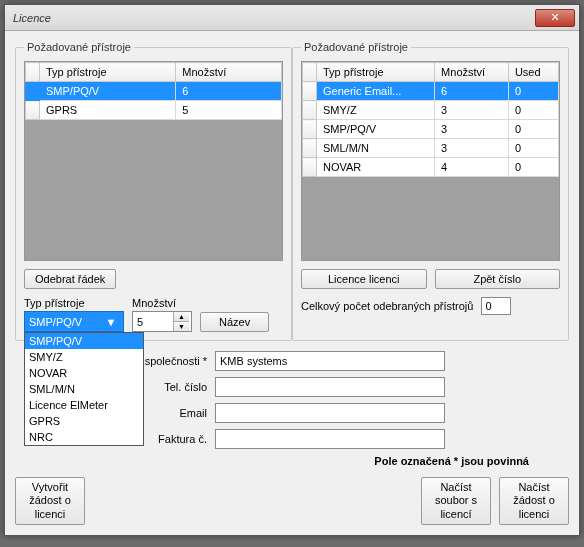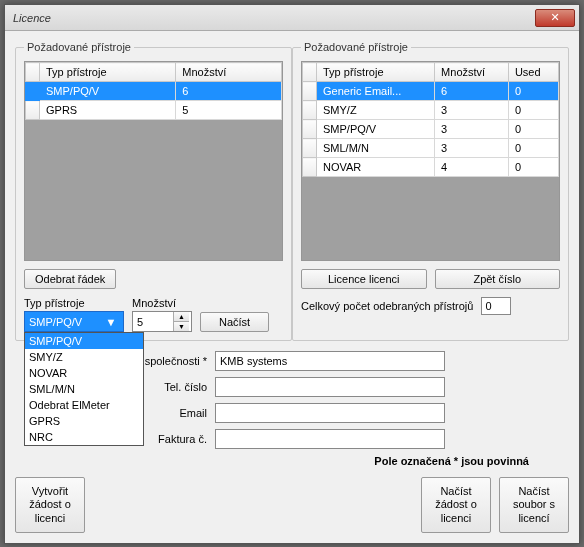--- a/index.html
+++ b/index.html
@@ -35,21 +35,21 @@
 .spinner input { border: none; width: 40px; padding: 0 4px; outline: none; }
 .spinbtns { display: flex; flex-direction: column; width: 16px; border-left: 1px solid #aaa; }
 .spinbtns div { flex: 1; display: flex; align-items: center; justify-content: center; font-size: 7px; background: linear-gradient(#fafafa,#e4e4e4); cursor: pointer; }
 .spinbtns div:first-child { border-bottom: 1px solid #aaa; }
 .formrow { display: flex; align-items: center; margin: 6px 0; }
 .formlabel { width: 200px; text-align: right; padding-right: 8px; }
 .formrow input { flex: 0 0 230px; border: 1px solid #888; background:#fff; height: 20px; padding: 0 4px; }
 .smallinput { width: 30px; border: 1px solid #888; background: #fff; height: 18px; padding: 0 3px; text-align: left; }
 .footer { display: flex; margin-top: 10px; gap: 8px; }
 .footer .spacer { flex: 1; }
-.bigbtn { background: linear-gradient(#fafafa,#e6e6e6); border: 1px solid #999; border-radius: 2px; padding: 20px 8px; cursor: pointer; text-align: center; width: 70px; height: 56px; display: flex; align-items: center; justify-content: center; line-height: 1.2; }
+.bigbtn { background: linear-gradient(#fafafa,#e6e6e6); border: 1px solid #999; border-radius: 2px; padding: 20px 8px; cursor: pointer; text-align: center; width: 70px; height: 48px; display: flex; align-items: center; justify-content: center; line-height: 1.2; }
 .note { text-align: right; margin: 4px 40px 0 0; font-weight: bold; }
 .lbl { display: block; margin-bottom: 2px; }
 </style>
 </head>
 <body>
 
 <div class="window">
   <div class="titlebar">
     <span class="title">Licence</span>
     <div class="closebtn">
@@ -93,37 +93,37 @@
             <div class="combo">
               <div class="combo-sel active">
                 <span>SMP/PQ/V</span>
                 <span class="combo-arrow">▼</span>
               </div>
               <div class="dropdown" id="dropdown">
                   <div class="hi">SMP/PQ/V</div>
                   <div>SMY/Z</div>
                   <div>NOVAR</div>
                   <div>SML/M/N</div>
-                  <div>Odebrat ElMeter</div>
+                  <div>Licence ElMeter</div>
                   <div>GPRS</div>
                   <div>NRC</div>
                 </div>
             </div>
           </div>
           <div>
             <span class="lbl">Množství</span>
             <div class="spinner">
               <input value="5" style="">
               <div class="spinbtns">
                 <div>▲</div>
                 <div>▼</div>
               </div>
             </div>
           </div>
-          <button class="btn" style="padding:3px 18px">Načíst</button>
+          <button class="btn" style="padding:3px 18px">Název</button>
         </div>
       </fieldset>
 
       <fieldset style="flex:1">
         <legend>Požadované přístroje</legend>
         <div class="tablewrap">
           <table>
             <thead>
                 <tr>
               <th class="rowhdr"></th>
@@ -193,17 +193,17 @@
       <div class="formrow">
         <span class="formlabel">Faktura č.</span>
         <input value="" style="">
       </div>
       <div class="note">Pole označená * jsou povinná</div>
     </div>
 
     <div class="footer">
       <div class="bigbtn">Vytvořit žádost o licenci</div>
       <div class="spacer"></div>
+      <div class="bigbtn">Načíst soubor s licencí</div>
       <div class="bigbtn">Načíst žádost o licenci</div>
-      <div class="bigbtn">Načíst soubor s licencí</div>
     </div>
   </div>
 </div>
 
 </body></html>

